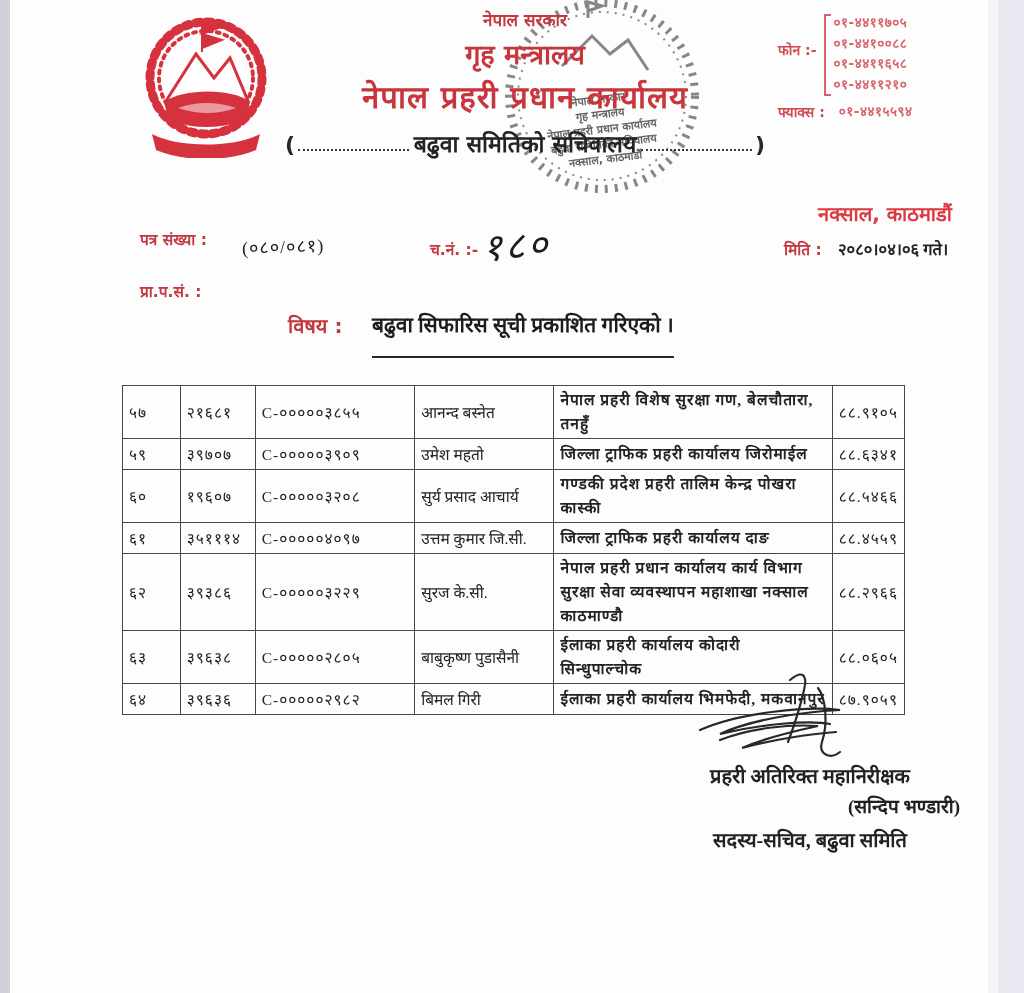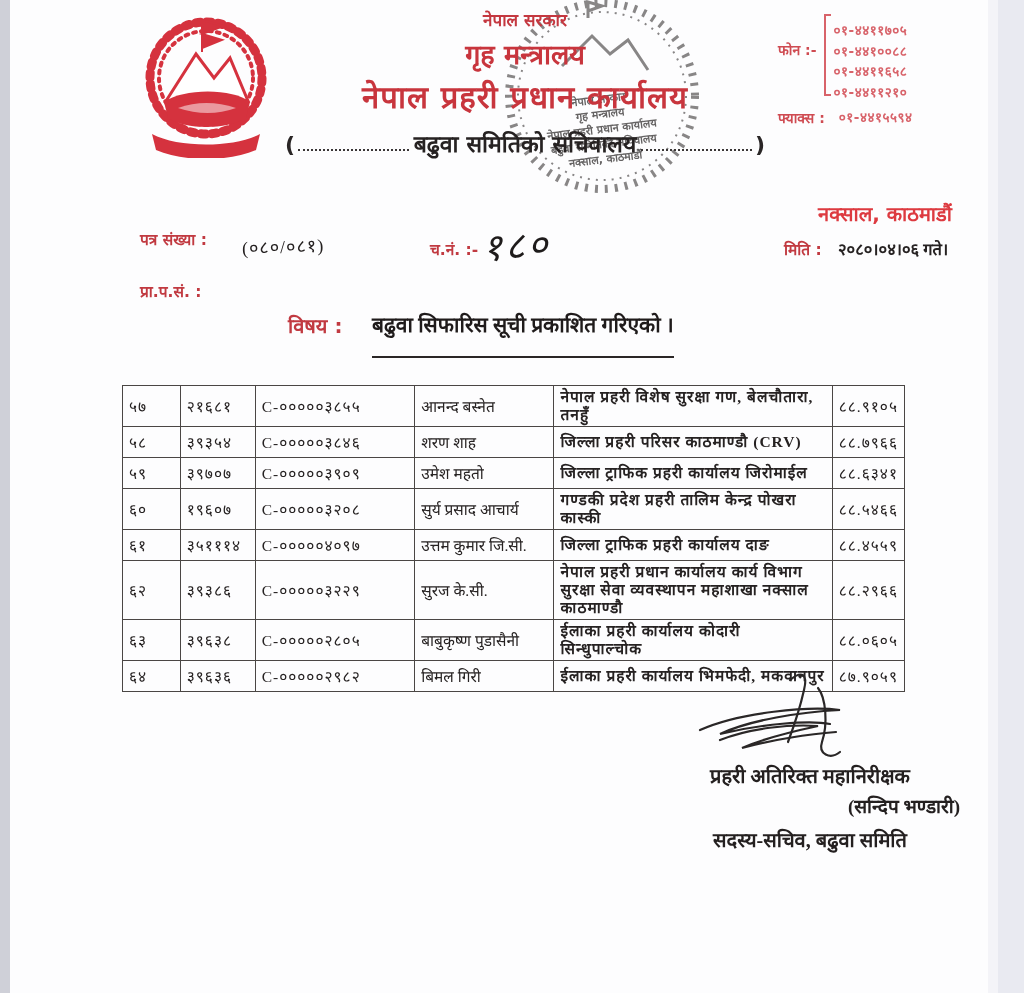--- a/index.html
+++ b/index.html
@@ -36,21 +36,21 @@
                 font-family:"DejaVu Sans","Liberation Sans",sans-serif; }
   .stamp-text div { font-size:11px; line-height:15px; white-space:nowrap; }
 
   
   .contact { position:absolute; left:778px; top:10px; width:236px;
              font-family:"DejaVu Sans","Liberation Sans",sans-serif; }
   .phone-row { display:flex; }
   .phone-label { color:#cf4b52; font-weight:bold; font-size:14px; margin-top:30px; }
   .phone-bracket { width:7px; border-left:2px solid #d8636a; border-top:2px solid #d8636a;
                    border-bottom:2px solid #d8636a; margin:4px 2px 0 8px; height:82px; }
-  .phone-list { margin-top:10px; }
+  .phone-list { margin-top:2px; }
   .phone-list div { color:#d8636a; font-weight:bold; font-size:13.5px; line-height:20.5px; letter-spacing:.5px; }
   .fax-row { margin-top:6px; display:flex; }
   .fax-label { color:#cf4b52; font-weight:bold; font-size:14px; }
   .fax-value { color:#d8636a; font-weight:bold; font-size:13.5px; margin-left:14px; letter-spacing:.5px; }
   .pobox   { position:absolute; left:780px; top:182px; width:215px; text-align:right;
              color:#d03a41; font-weight:bold; font-size:14px;
              font-family:"DejaVu Sans","Liberation Sans",sans-serif; }
   .address { position:absolute; left:770px; top:200px; width:230px; text-align:center;
              color:#dd3a40; font-weight:bold; font-size:20px;
              font-family:"DejaVu Sans","Liberation Sans",sans-serif; }
@@ -74,21 +74,21 @@
                    color:#1f1b1b; border-bottom:2px solid #2a2626; padding-bottom:18px; }
 
   
   table.main { position:absolute; left:122px; top:385px; width:783px; border-collapse:collapse; }
   table.main td { border:1.4px solid #4a4644; font-size:15.5px; color:#262222;
                   padding:2px 6px; vertical-align:middle; }
   td.c  { text-align:left; }
   td.num{ letter-spacing:1px; }
   tr.r  { height:31px; }
   tr.tall { height:50px; }
-  td.office { font-size:16px; line-height:18px;margin-left:32px; }
+  td.office { font-size:16px; line-height:24px;margin-left:32px; }
 
   
   .sign-svg { position:absolute; left:690px; top:668px; }
   .sign-title { position:absolute; left:660px; top:762px; width:300px; text-align:center;
                 font-size:20px; font-weight:bold; color:#242020; }
   .sign-name  { position:absolute; left:660px; top:793px; width:300px; text-align:right;
                 font-size:19px; font-weight:bold; color:#242020; }
   .sign-role  { position:absolute; left:660px; top:826px; width:300px; text-align:center;
                 font-size:20px; font-weight:bold; color:#242020; }
 </style>
@@ -188,28 +188,20 @@
     <tbody>
       <tr class="r">
         <td class="c num">५७</td>
         <td class="c num">२१६८१</td>
         <td class="c num">C-०००००३८५५</td>
         <td>आनन्द बस्नेत</td>
         <td class="office">नेपाल प्रहरी विशेष सुरक्षा गण, बेलचौतारा, तनहुँ</td>
         <td class="c num">८८.९१०५</td>
       </tr>
       <tr class="r">
-        <td class="c num">५८</td>
-        <td class="c num">३९३५४</td>
-        <td class="c num">C-०००००३८४६</td>
-        <td>शरण शाह</td>
-        <td class="office">जिल्ला प्रहरी परिसर काठमाण्डौ (CRV)</td>
-        <td class="c num">८८.७९६६</td>
-      </tr>
-      <tr class="r">
         <td class="c num">५९</td>
         <td class="c num">३९७०७</td>
         <td class="c num">C-०००००३९०९</td>
         <td>उमेश महतो</td>
         <td class="office">जिल्ला ट्राफिक प्रहरी कार्यालय जिरोमाईल</td>
         <td class="c num">८८.६३४१</td>
       </tr>
       <tr class="r">
         <td class="c num">६०</td>
         <td class="c num">१९६०७</td>

